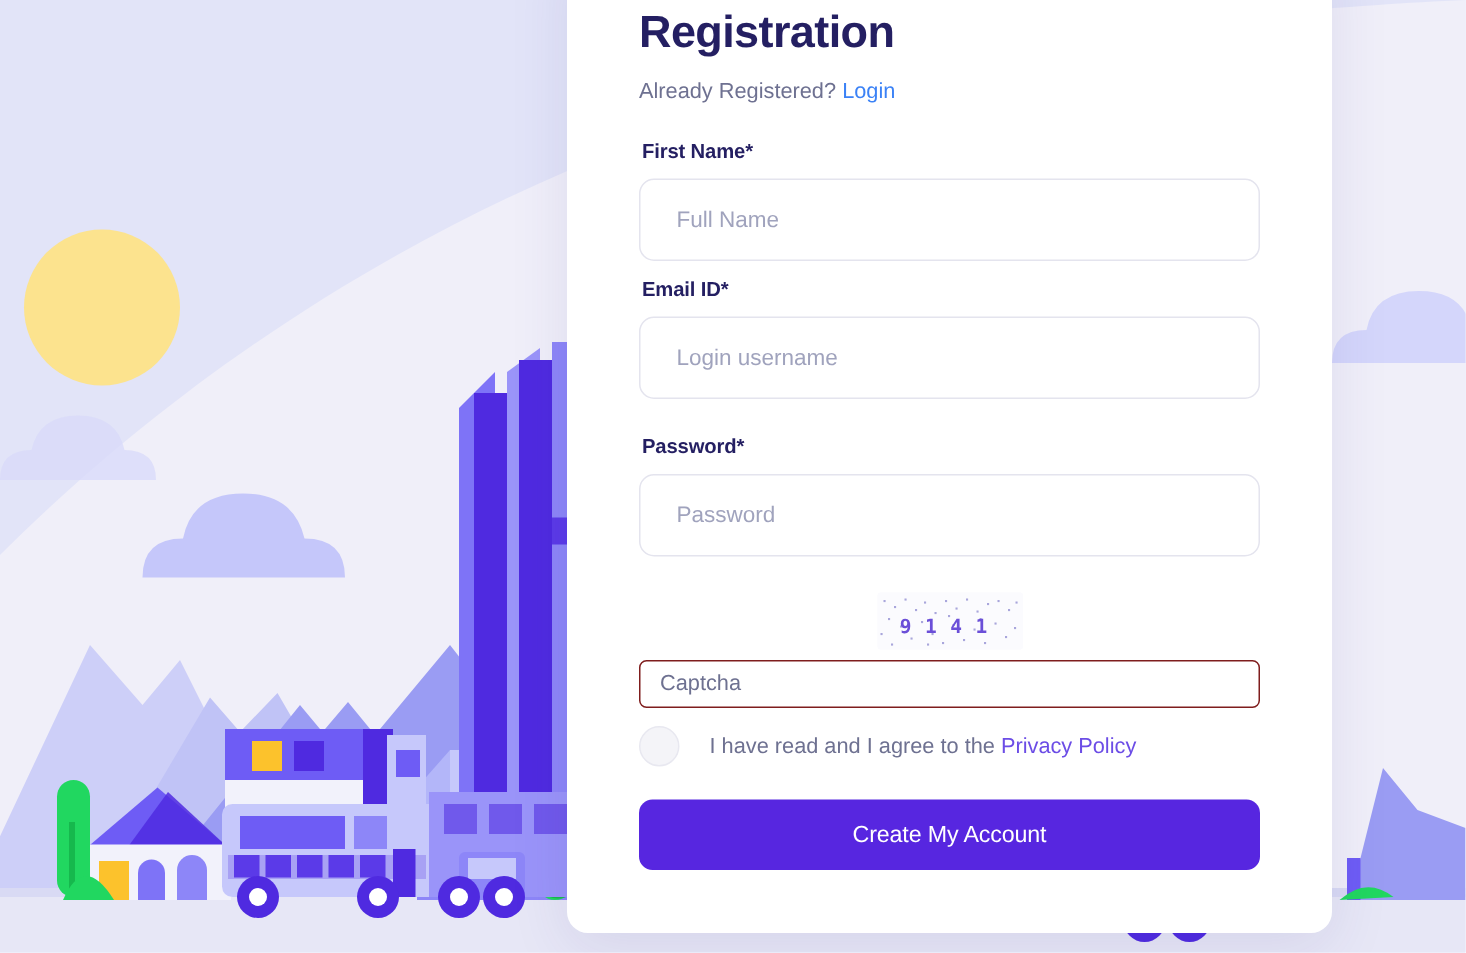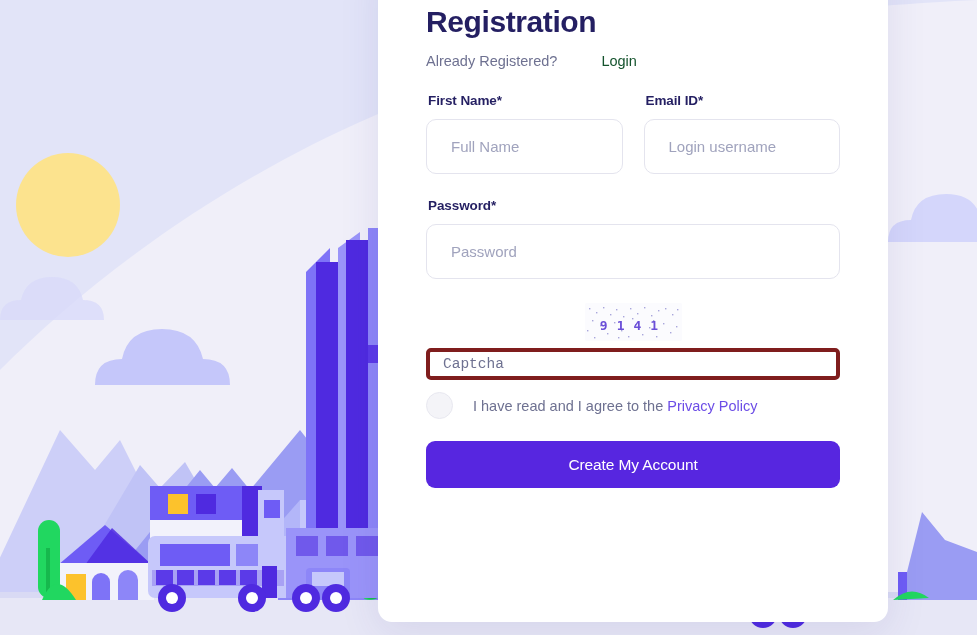--- a/index.html
+++ b/index.html
@@ -23,23 +23,23 @@
   .card-inner{padding:0 48px;box-sizing:border-box;width:100%;}
 
   .title{
     margin:0;padding-top:45px;
     font-size:30px;font-weight:700;letter-spacing:-0.4px;
     color:#241f62;line-height:1.1;
   }
   .sub{
     margin:15px 0 0 0;font-size:14.5px;color:#6e7191;
   }
-  .sub .link{color:#14532d;text-decoration:none;cursor:pointer;margin-left:40px;}
-
-  .row{display:flex;gap:21px;margin-top:24px;}
+  .sub .link{color:#3b82f6;text-decoration:none;cursor:pointer;}
+
+  .row{display:flex;gap:11px;margin-top:24px;flex-direction:column;}
   .col{flex:1;min-width:0;}
   .col-full{width:100%;}
 
   label.fld{
     display:block;
     font-size:13.5px;font-weight:700;color:#241f62;
     margin:0 0 11px 2px;letter-spacing:-0.1px;
   }
   input.fld{
     display:block;box-sizing:border-box;width:100%;height:55px;
@@ -53,23 +53,23 @@
   
   .captcha-wrap{margin-top:24px;display:flex;justify-content:center;}
   .captcha-img{
     width:97px;height:38px;border-radius:2px;
     background:#fbfbfe;position:relative;overflow:hidden;
     display:block;
   }
   .captcha-input-wrap{margin-top:7px;}
   input.captcha-input{
     display:block;box-sizing:border-box;width:100%;height:32px;
-    border:4px solid #7f1d1d;border-radius:5px;background:#fff;
+    border:1px solid #7f1d1d;border-radius:5px;background:#fff;
     padding:0 13px;outline:none;
-    font-family:Liberation Mono, monospace;
+    font-family:Liberation Sans, sans-serif;
     font-size:14.5px;color:#241f62;
   }
   input.captcha-input::placeholder{color:#6e7191;opacity:1;}
 
   
   .agree{display:flex;align-items:center;margin-top:12px;gap:20px;}
   .cbox{
     width:25px;height:25px;border-radius:50%;
     background:#f4f4f8;border:1px solid #e8e8f0;
     flex:0 0 auto;cursor:pointer;

